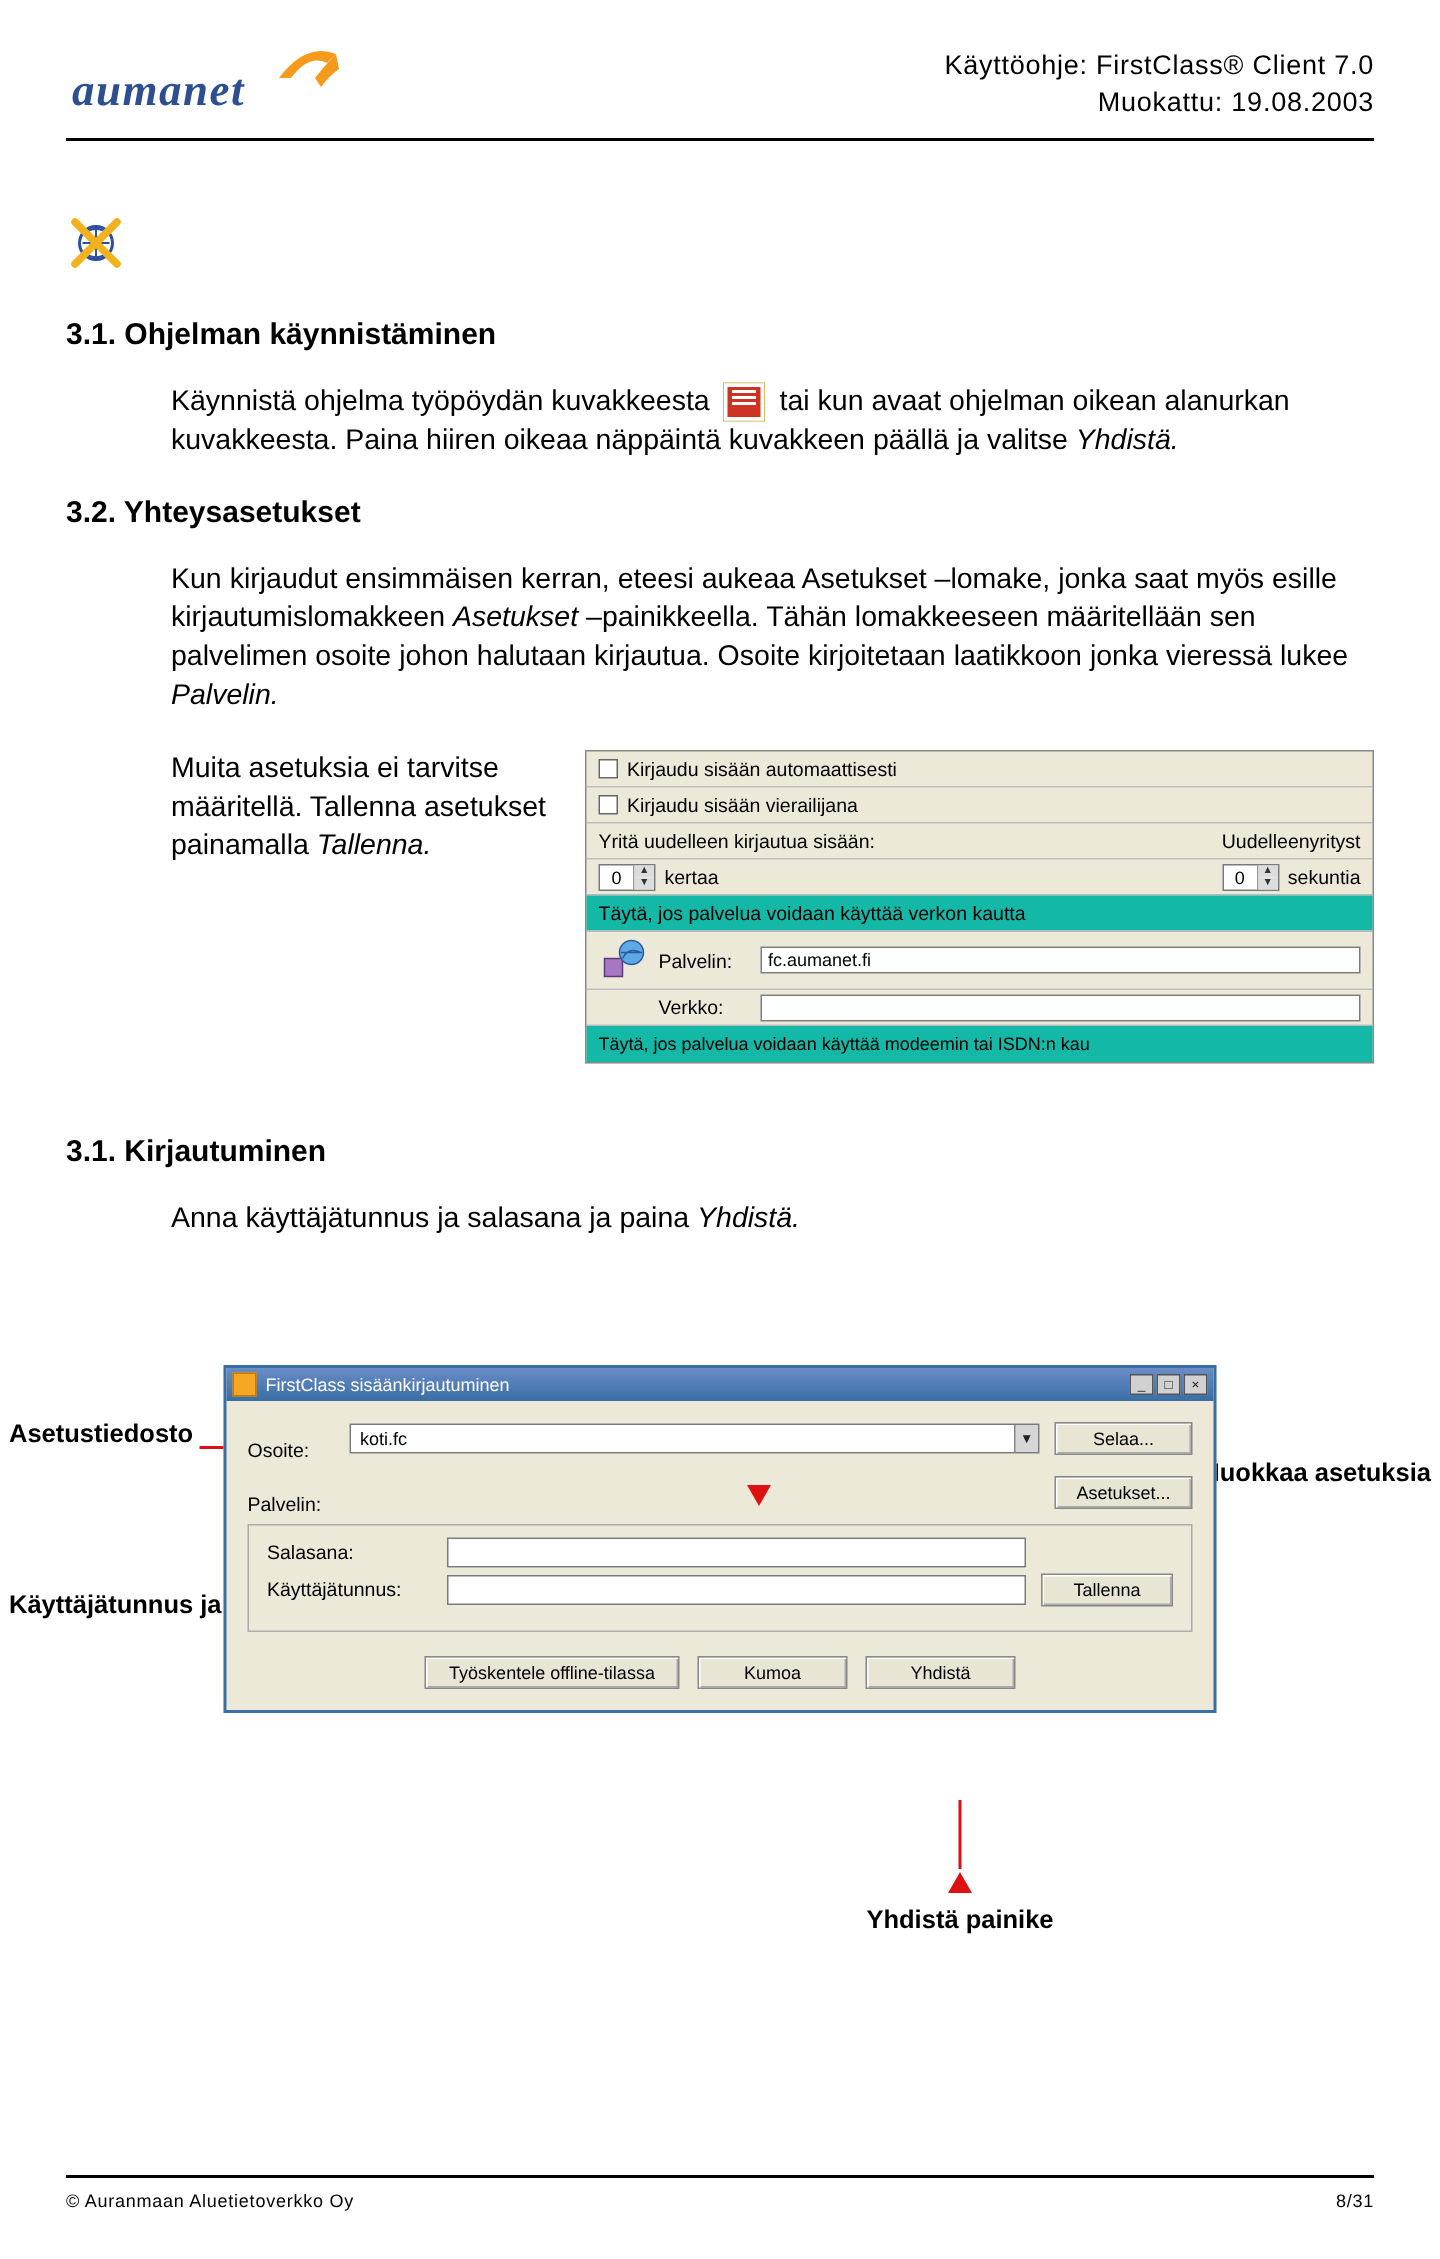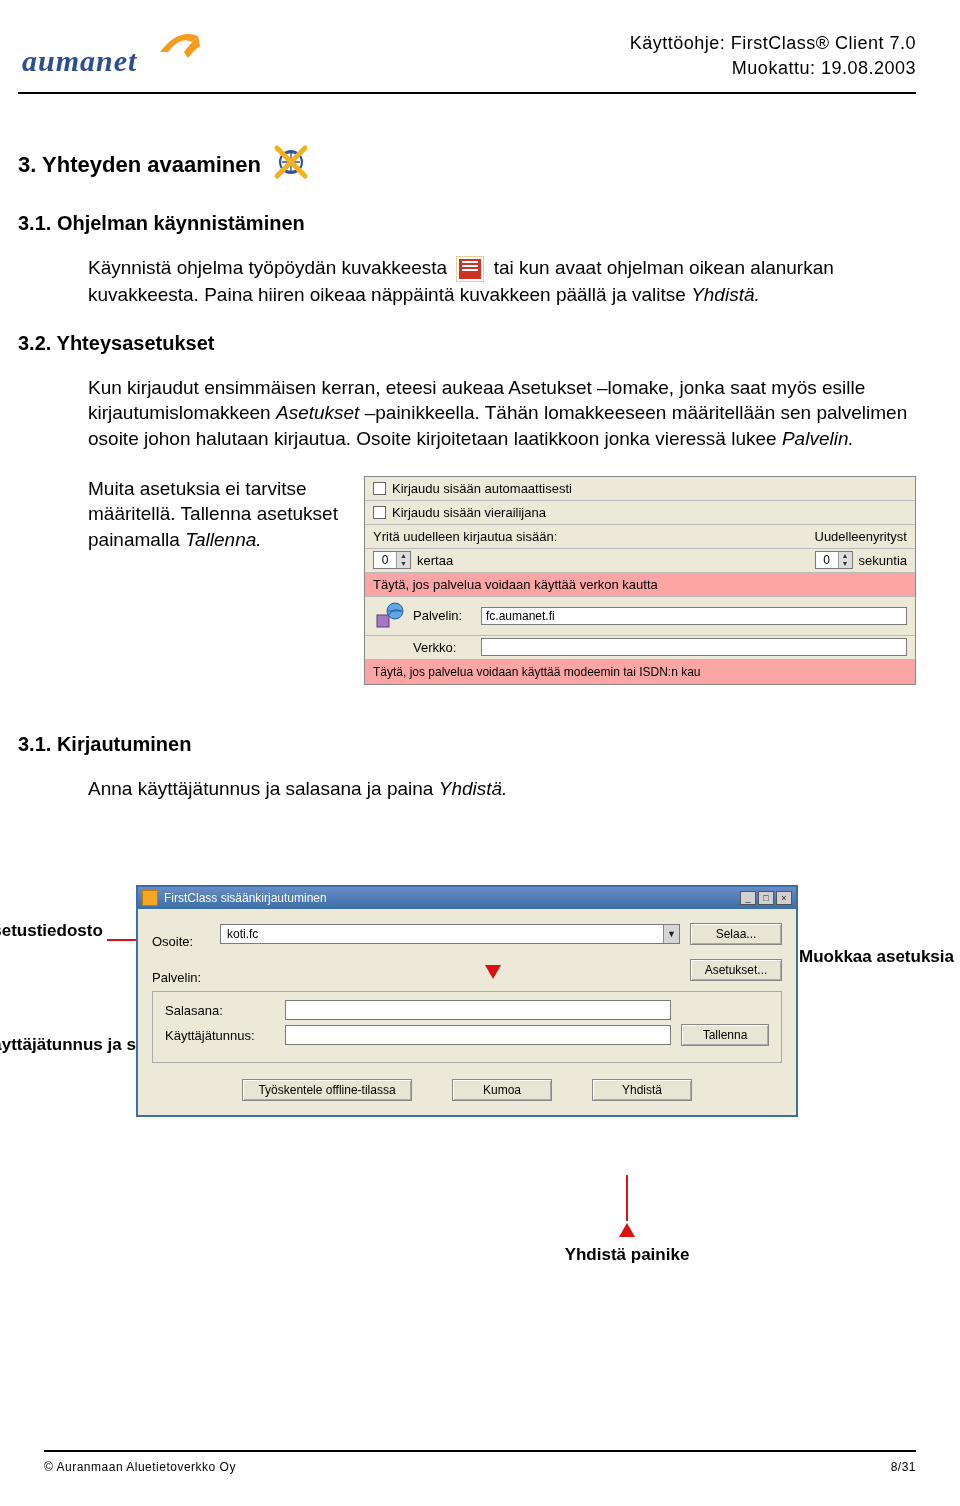--- a/index.html
+++ b/index.html
@@ -5,21 +5,21 @@
   * { box-sizing: border-box; }
   body {
     margin: 0;
     padding: 0;
     font-family: Arial, Helvetica, sans-serif;
     background: #fff;
     color: #000;
     width: 960px;
   }
   .page {
-    padding: 28px 44px 24px 18px;
+    padding: 28px 44px 24px 44px;
     position: relative;
     min-height: 1506px;
   }
   .header-row {
     display: flex;
     justify-content: space-between;
     align-items: flex-end;
     padding-bottom: 6px;
   }
   .logo {
@@ -123,21 +123,21 @@
   .spinner .arrows {
     width: 14px;
     border-left: 1px solid #999;
     display: flex; flex-direction: column;
   }
   .spinner .arrows span {
     font-size: 7px; line-height: 8px; text-align: center; color: #333;
     background: #ddd;
   }
   .settings-panel .darkrow {
-    background: #fca5a5;
+    background: #14b8a6;
     color: #000;
   }
   .settings-panel .label-col { width: 62px; }
   .settings-panel input.txt {
     flex: 1;
     height: 18px;
     border: 1px solid #7a7a7a;
     background: #fff;
     font-size: 12px;
     padding: 0 4px;
@@ -237,21 +237,21 @@
   }
   .login-fieldset .frow {
     display: flex; align-items: center; gap: 10px; margin-bottom: 4px;
   }
   .login-fieldset .frow .flbl { width: 110px; font-size: 13px; }
   .login-fieldset input.txt2 {
     flex: 1; height: 20px; background: #fff;
     border: 1px solid #7a7a7a; padding: 0 4px; font-size: 12px;
   }
   .btn-row {
-    display: flex; justify-content: center; gap: 40px;
+    display: flex; justify-content: center; gap: 12px;
     margin-top: 16px;
   }
   .btn-row .win-btn { min-width: 170px; }
   .btn-row .win-btn.small { min-width: 100px; }
   .arrow-red {
     width: 0; height: 0;
     border-left: 8px solid transparent;
     border-right: 8px solid transparent;
     border-top: 14px solid #d11;
     margin: 0 auto;
@@ -312,21 +312,20 @@
     </div>
     <div class="header-meta">
       <div>Käyttöohje: FirstClass® Client 7.0</div>
       <div>Muokattu: 19.08.2003</div>
     </div>
   </div>
   <hr class="hr-top">
 
   <div class="content">
     <h2 class="section">
-      <span>3. Yhteyden avaaminen</span>
       <span>
         <svg width="40" height="40" viewBox="0 0 40 40">
           <circle cx="20" cy="20" r="11" fill="#fff" stroke="#2c4fa0" stroke-width="2"></circle>
           <path d="M13 13 Q20 8 27 13 M13 27 Q20 32 27 27 M20 9 V31 M11 20 H29" stroke="#2c4fa0" stroke-width="1.3" fill="none"></path>
           <path d="M6 6 L34 34 M34 6 L6 34" stroke="#f2b21d" stroke-width="5" stroke-linecap="round"></path>
         </svg>
       </span>
     </h2>
 
     <h3 class="subsection">3.1. Ohjelman käynnistäminen</h3>

